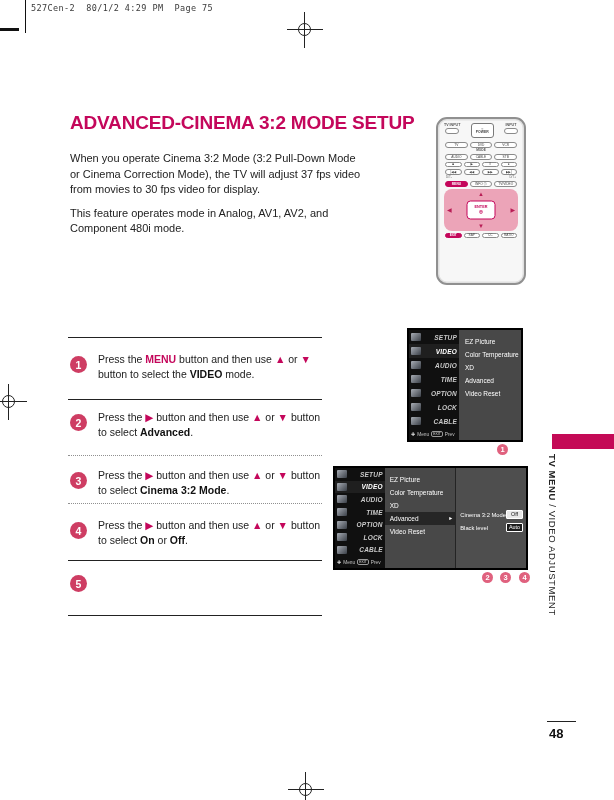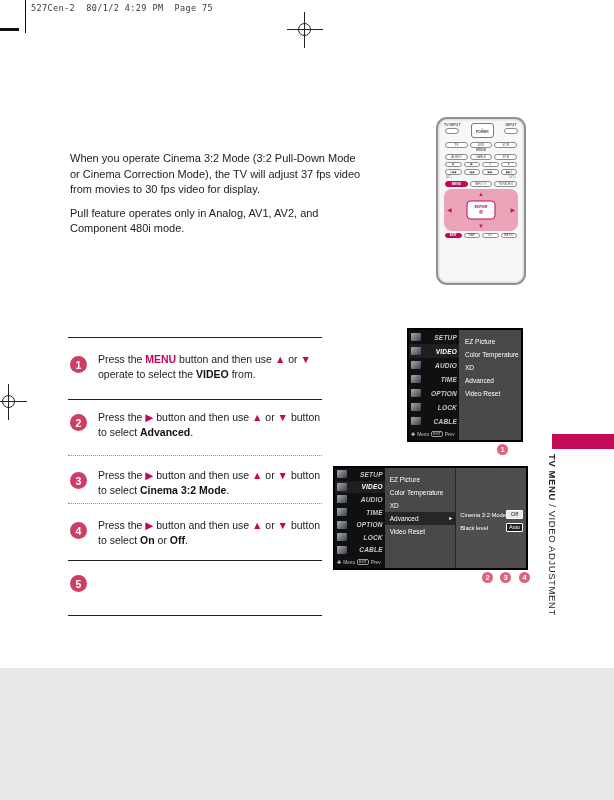--- a/index.html
+++ b/index.html
@@ -1,16 +1,16 @@
 <!DOCTYPE html>
 <html style="--accent: #c4075b; --stepnum: #ce3d63; --badge: #e0617e; --tab: #c40a56;"><head>
 <meta charset="utf-8">
 <style>
   html,body{margin:0;padding:0;background:#e8e8e8;}
-  .page{position:relative;width:614px;height:668px;background:#ffffff;overflow:hidden;
+  .page{position:relative;width:614px;height:800px;background:#ffffff;overflow:hidden;
         font-family:"Liberation Sans",sans-serif;color:#1a1a1a;}
 
   
   .slug{position:absolute;left:31px;top:3px;font-family:"DejaVu Sans Mono",monospace;
         font-size:8.5px;letter-spacing:.4px;color:#3a3a3a;white-space:pre;}
   .fold-vline{position:absolute;left:25px;top:0;width:1px;height:33px;background:#111;}
   .corner-mark{position:absolute;left:0;top:28px;width:19px;height:3px;background:#111;}
   .reg{position:absolute;width:36px;height:36px;}
   .reg .h{position:absolute;left:0;right:0;top:17px;height:1px;background:#222;}
   .reg .v{position:absolute;top:0;bottom:0;left:17px;width:1px;background:#222;}
@@ -121,23 +121,24 @@
       <i class="h"></i>
       <i class="v"></i>
       <i class="c"></i>
     </div>
   <div class="reg" style="left:288px;top:772px;">
       <i class="h"></i>
       <i class="v"></i>
       <i class="c"></i>
     </div>
 
+  <h1 class="title">ADVANCED-CINEMA 3:2 MODE SETUP</h1>
   <div class="intro">
     <p>When you operate Cinema 3:2 Mode (3:2 Pull-Down Mode or Cinema Correction Mode), the TV will adjust 37 fps video from movies to 30 fps video for display.</p>
-    <p>Pull feature operates only in Analog, AV1, AV2, and Component 480i mode.</p>
+    <p>This feature operates mode in Analog, AV1, AV2, and Component 480i mode.</p>
   </div>
 
   <div class="remote">
     <div class="rc-top">
       <div class="rc-col">
         <div class="rc-lbl">TV INPUT</div>
         <div class="rc-pill"></div>
       </div>
       <div class="rc-power">
         <div class="rc-pwr-sym">○</div>
@@ -200,21 +201,21 @@
 
   <div class="rule" style="top:337px;"></div>
   <div class="rule" style="top:399px;"></div>
   <div class="rule dot" style="top:455px;"></div>
   <div class="rule dot" style="top:503px;"></div>
   <div class="rule" style="top:560px;"></div>
   <div class="rule" style="top:615px;"></div>
 
   <div class="step" style="top:352px;">
     <div class="stepnum">1</div>
-    <div class="steptext"><span>Press the </span><span class="acc">MENU</span><span> button and then use </span><span class="arr">▲</span><span> or </span><span class="arr">▼</span><span> operate to select the </span><span class="b">VIDEO</span><span> from.</span></div>
+    <div class="steptext"><span>Press the </span><span class="acc">MENU</span><span> button and then use </span><span class="arr">▲</span><span> or </span><span class="arr">▼</span><span> button to select the </span><span class="b">VIDEO</span><span> mode.</span></div>
   </div>
   <div class="step" style="top:410px;">
     <div class="stepnum">2</div>
     <div class="steptext"><span>Press the </span><span class="arr">▶</span><span> button and then use </span><span class="arr">▲</span><span> or </span><span class="arr">▼</span><span> button to select </span><span class="b">Advanced</span><span>.</span></div>
   </div>
   <div class="step" style="top:468px;">
     <div class="stepnum">3</div>
     <div class="steptext"><span>Press the </span><span class="arr">▶</span><span> button and then use </span><span class="arr">▲</span><span> or </span><span class="arr">▼</span><span> button to select </span><span class="b">Cinema 3:2 Mode</span><span>.</span></div>
   </div>
   <div class="step" style="top:518px;">

